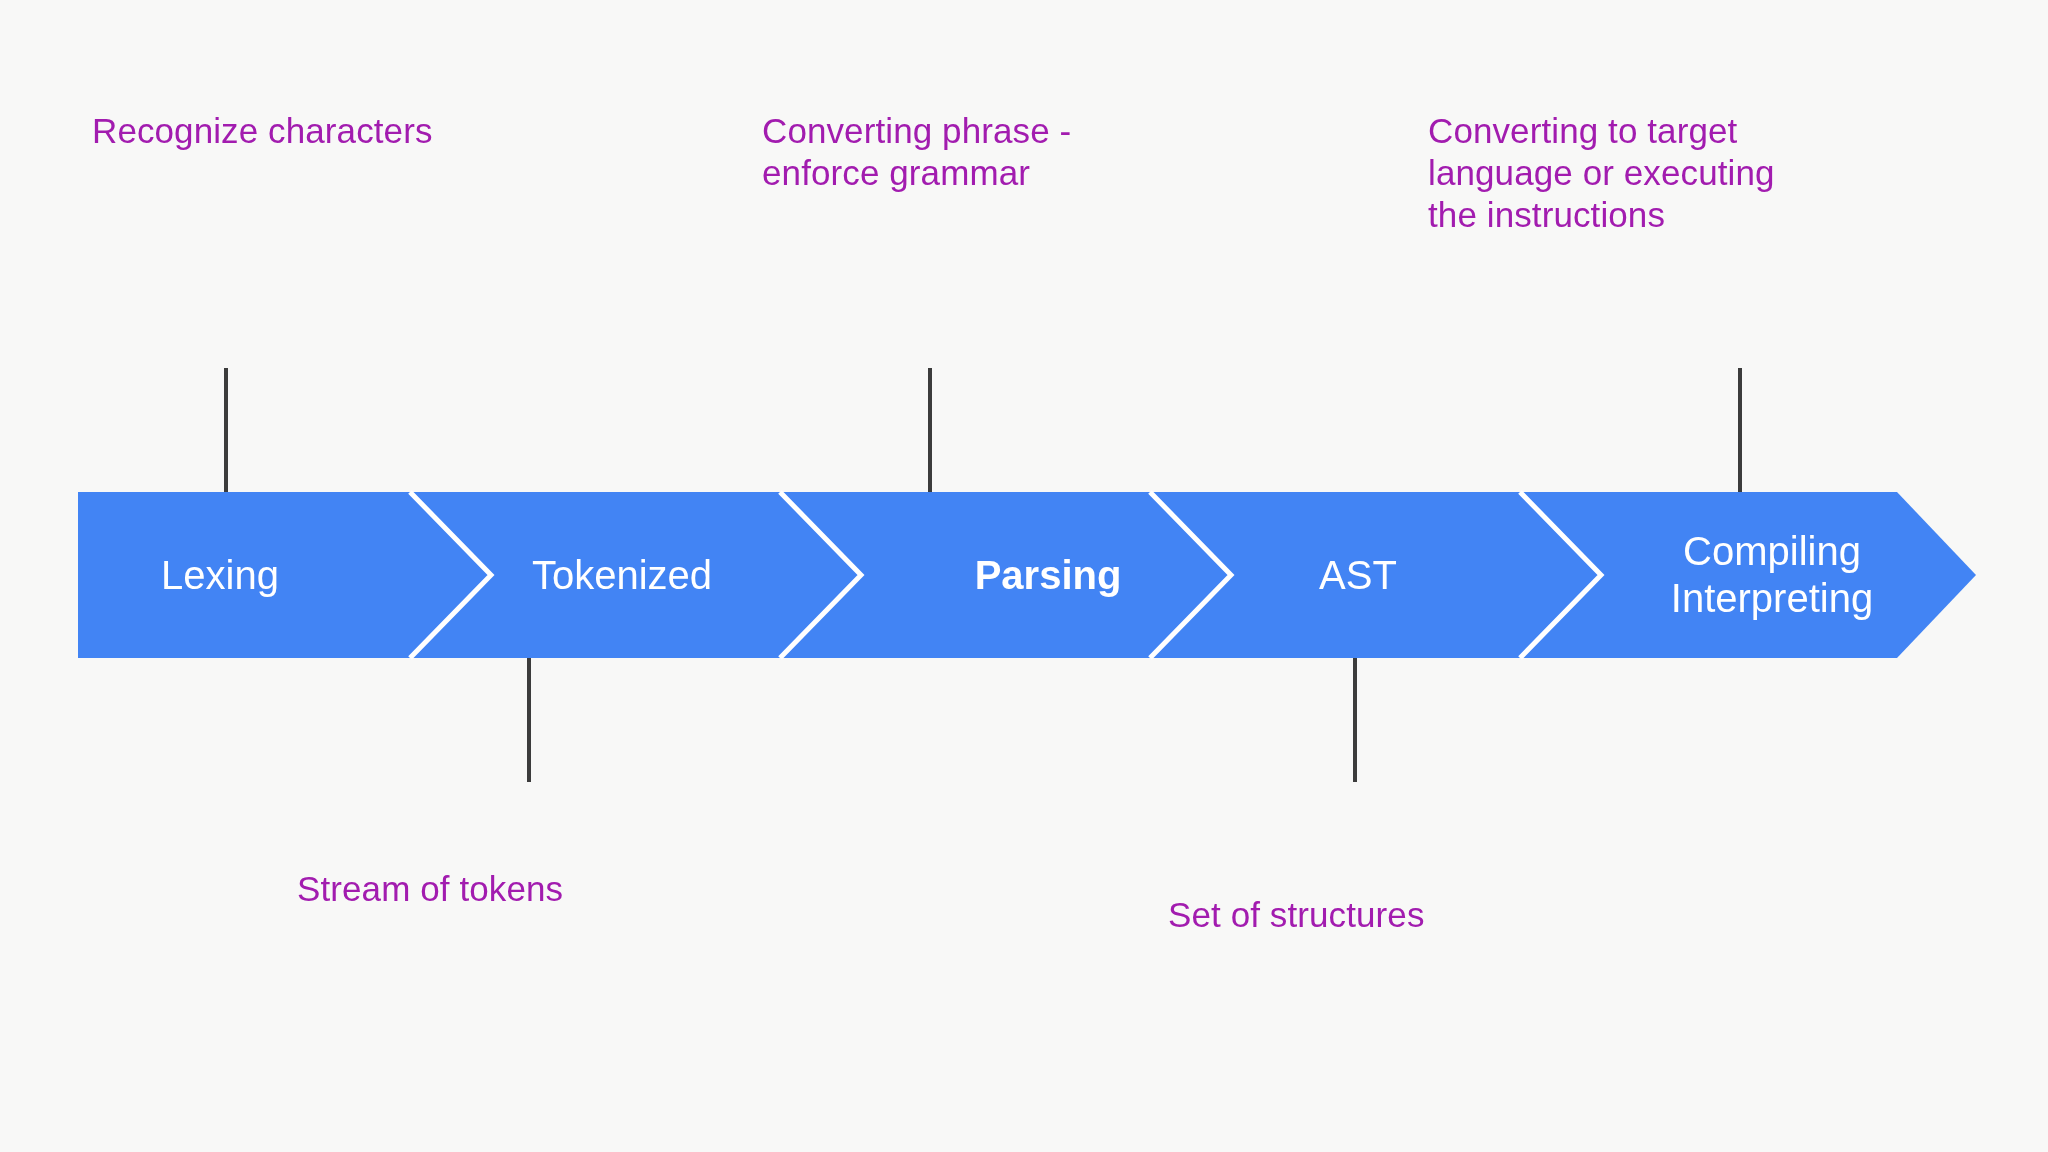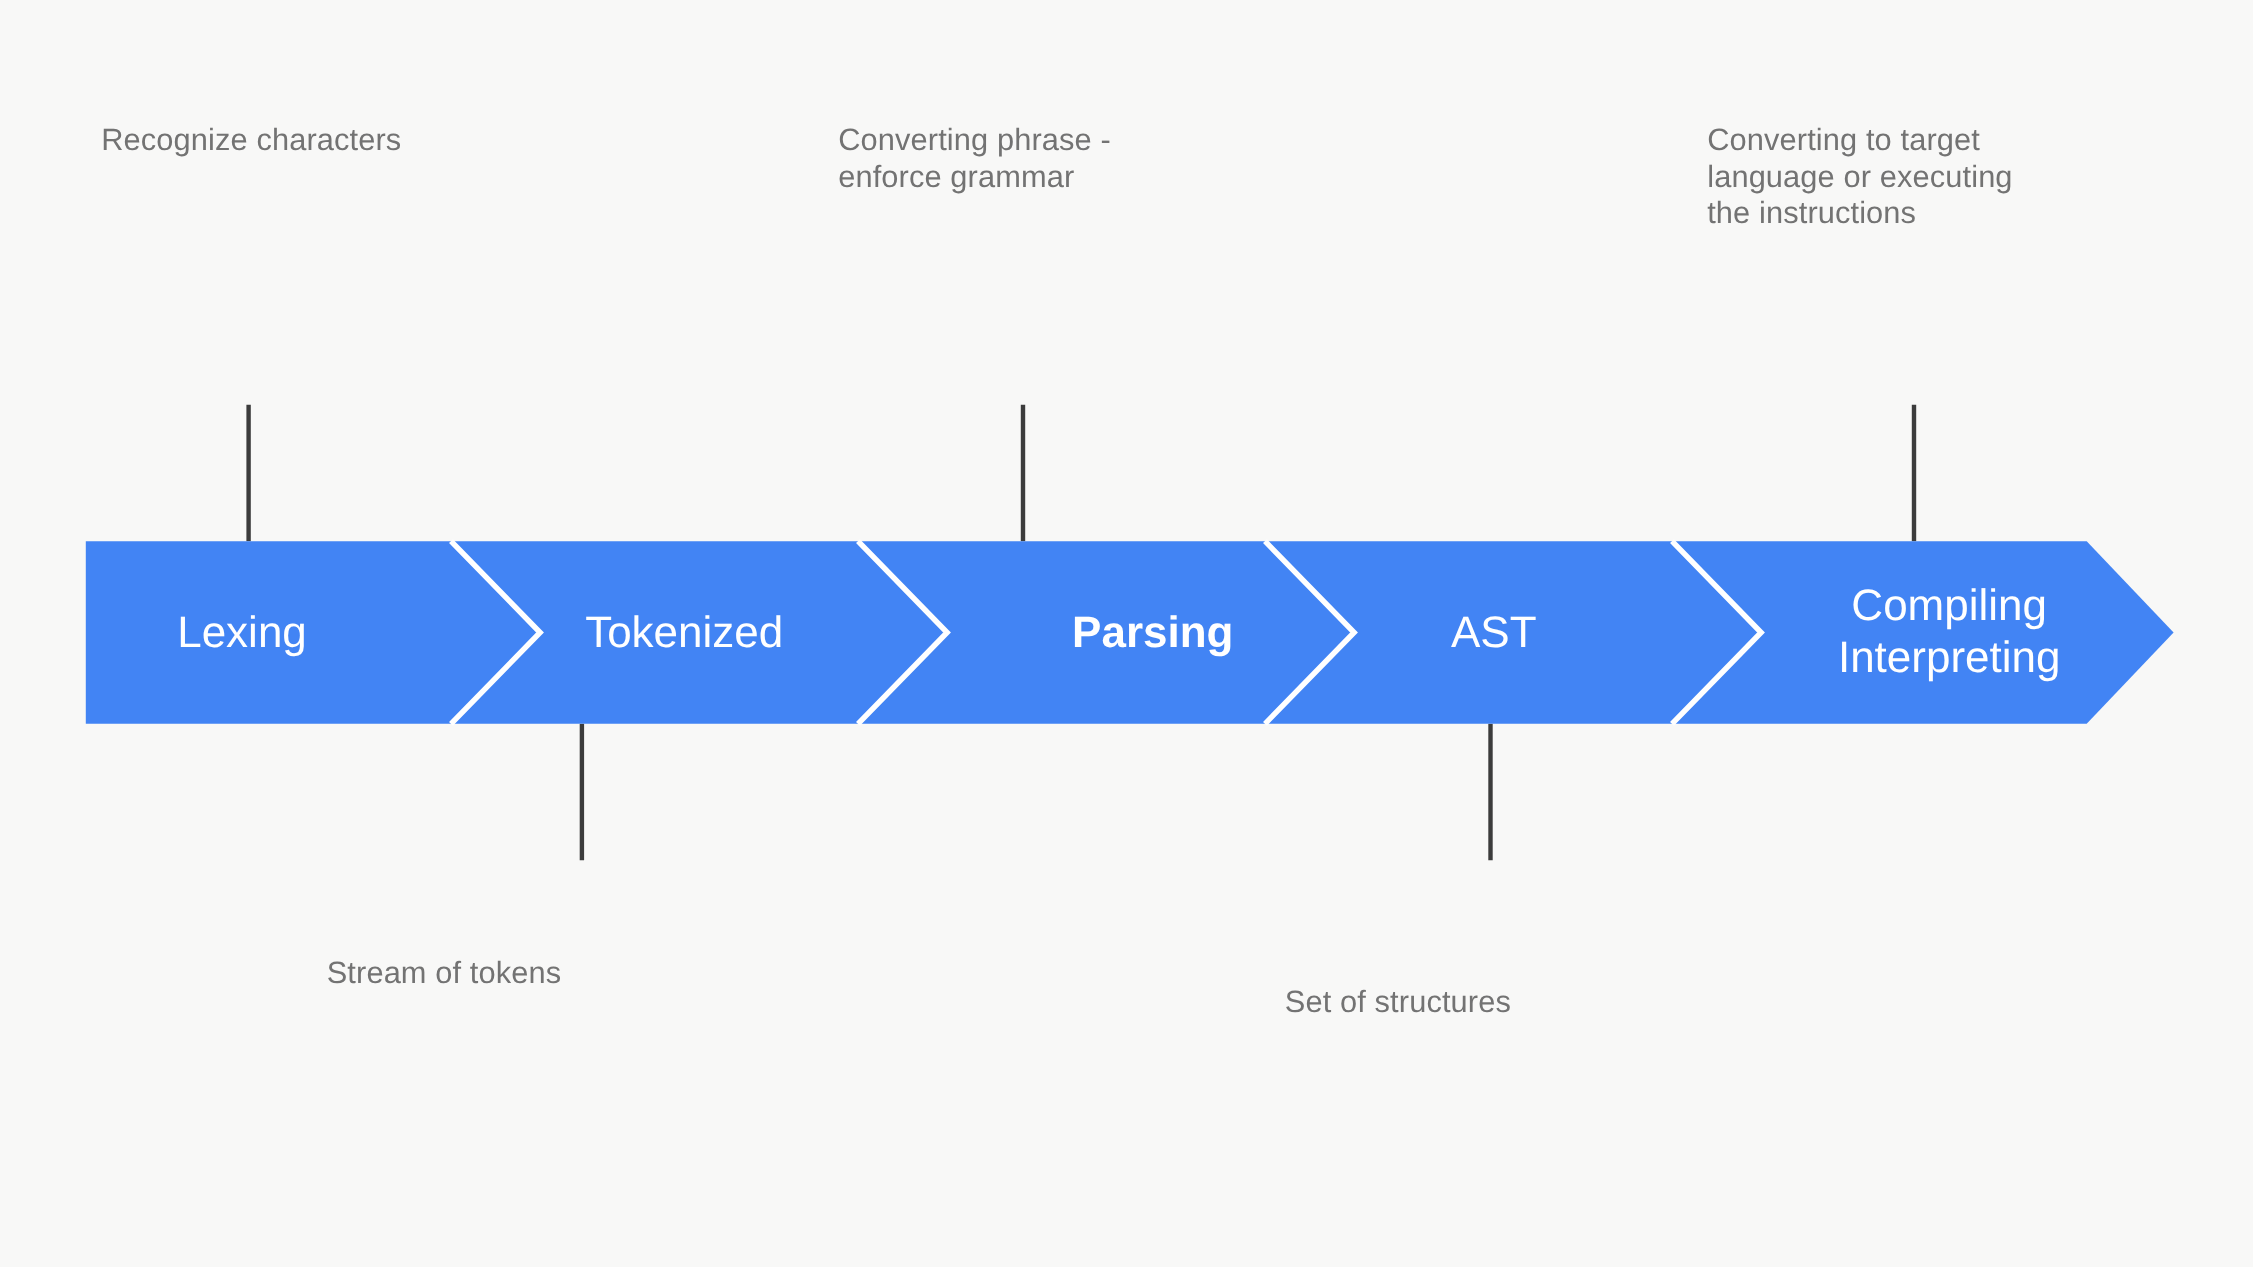--- a/index.html
+++ b/index.html
@@ -17,32 +17,32 @@
   #stage {
     position: relative;
     width: 2048px;
     height: 1152px;
     background: #f8f8f7;
   }
 
   
   .annotation {
     position: absolute;
-    color: #737373;
-    font-size: 28px;
+    color: #a21caf;
+    font-size: 35px;
     line-height: 1.2;
     white-space: pre-line;
     letter-spacing: 0.1px;
   }
   .annotation.above { top: 110px; }
   .annotation.below { top: 868px; }
 
   .ann-0 { left: 92px;   width: 520px; }
   .ann-1 { left: 762px;  width: 460px; }
-  .ann-2 { left: 1552px; width: 470px; }
+  .ann-2 { left: 1428px; width: 470px; }
   .ann-3 { left: 297px;  width: 420px; }
   .ann-4 { left: 1168px; width: 420px; margin-top: 26px; }
 
   
   #diagram-svg {
     position: absolute;
     left: 0;
     top: 0;
     width: 2048px;
     height: 1152px;

